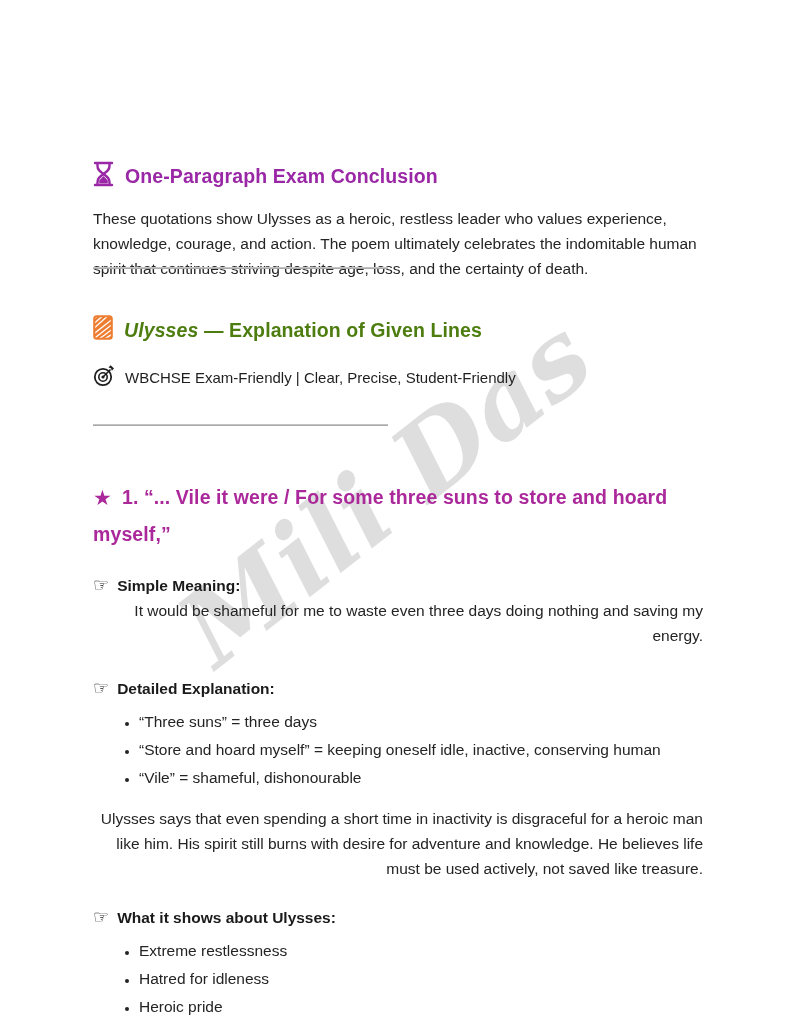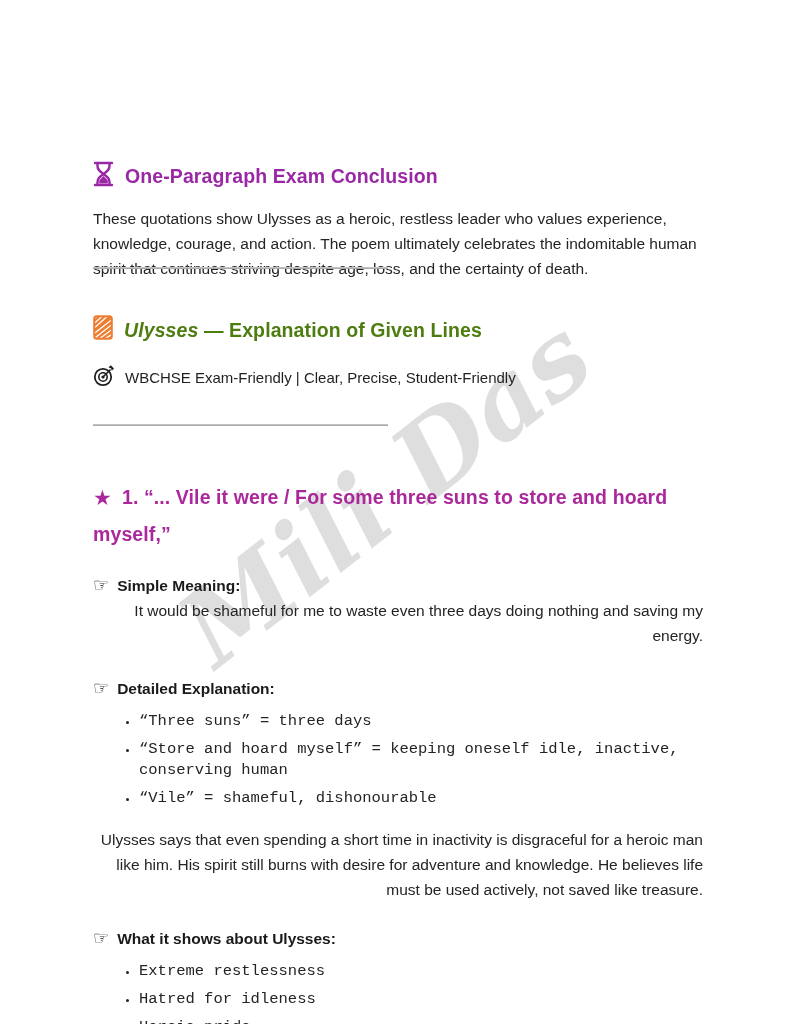--- a/index.html
+++ b/index.html
@@ -23,21 +23,21 @@
   .h-purple{color:#9a28a6;font-size:19.5px;margin-top:161px;display:flex;align-items:center;gap:11px;}
   .h-orange{color:#4d7c0f;font-size:19.5px;margin-top:34px;display:flex;align-items:center;gap:11px;}
   .h-magenta{color:#ab289b;font-size:19.5px;line-height:37px;margin-top:52px;}
   .h-magenta .star{color:#ab289b;font-size:21px;margin-right:10px;position:relative;top:1px;}
   .body-par{font-size:15.5px;line-height:25px;margin:14px 0 0 0;color:#242424;}
   .tagline{font-size:15px;margin-top:20px;display:flex;align-items:center;gap:10px;color:#1f1f1f;}
   .sub-label{font-size:15.5px;font-weight:700;margin-top:22px;display:flex;align-items:center;gap:8px;color:#1a1a1a;}
   .sub-label .hand{font-family:"DejaVu Sans",sans-serif;font-weight:400;font-size:18px;position:relative;top:-1px;}
   .tight{margin-top:2px;text-align:right;}
   ul.blist{margin:12px 0 0 0;padding-left:46px;font-size:15.5px;line-height:21px;color:#242424;}
-  ul.blist li{margin-bottom:7px;font-family:Liberation Mono, monospace;}
+  ul.blist li{margin-bottom:7px;}
   ul.blist li::marker{font-size:12px;}
   .watermark{
     position:absolute;left:385px;top:492px;z-index:0;pointer-events:none;
     transform:translate(-50%,-50%) rotate(-38deg);
     font-family:"DejaVu Serif","Liberation Serif",serif;font-style:italic;
     font-size:104px;font-weight:700;color:#d9d9d9;white-space:nowrap;opacity:.85;
   }
   .ico{display:inline-block;flex:0 0 auto;}
 </style>
 </head>

